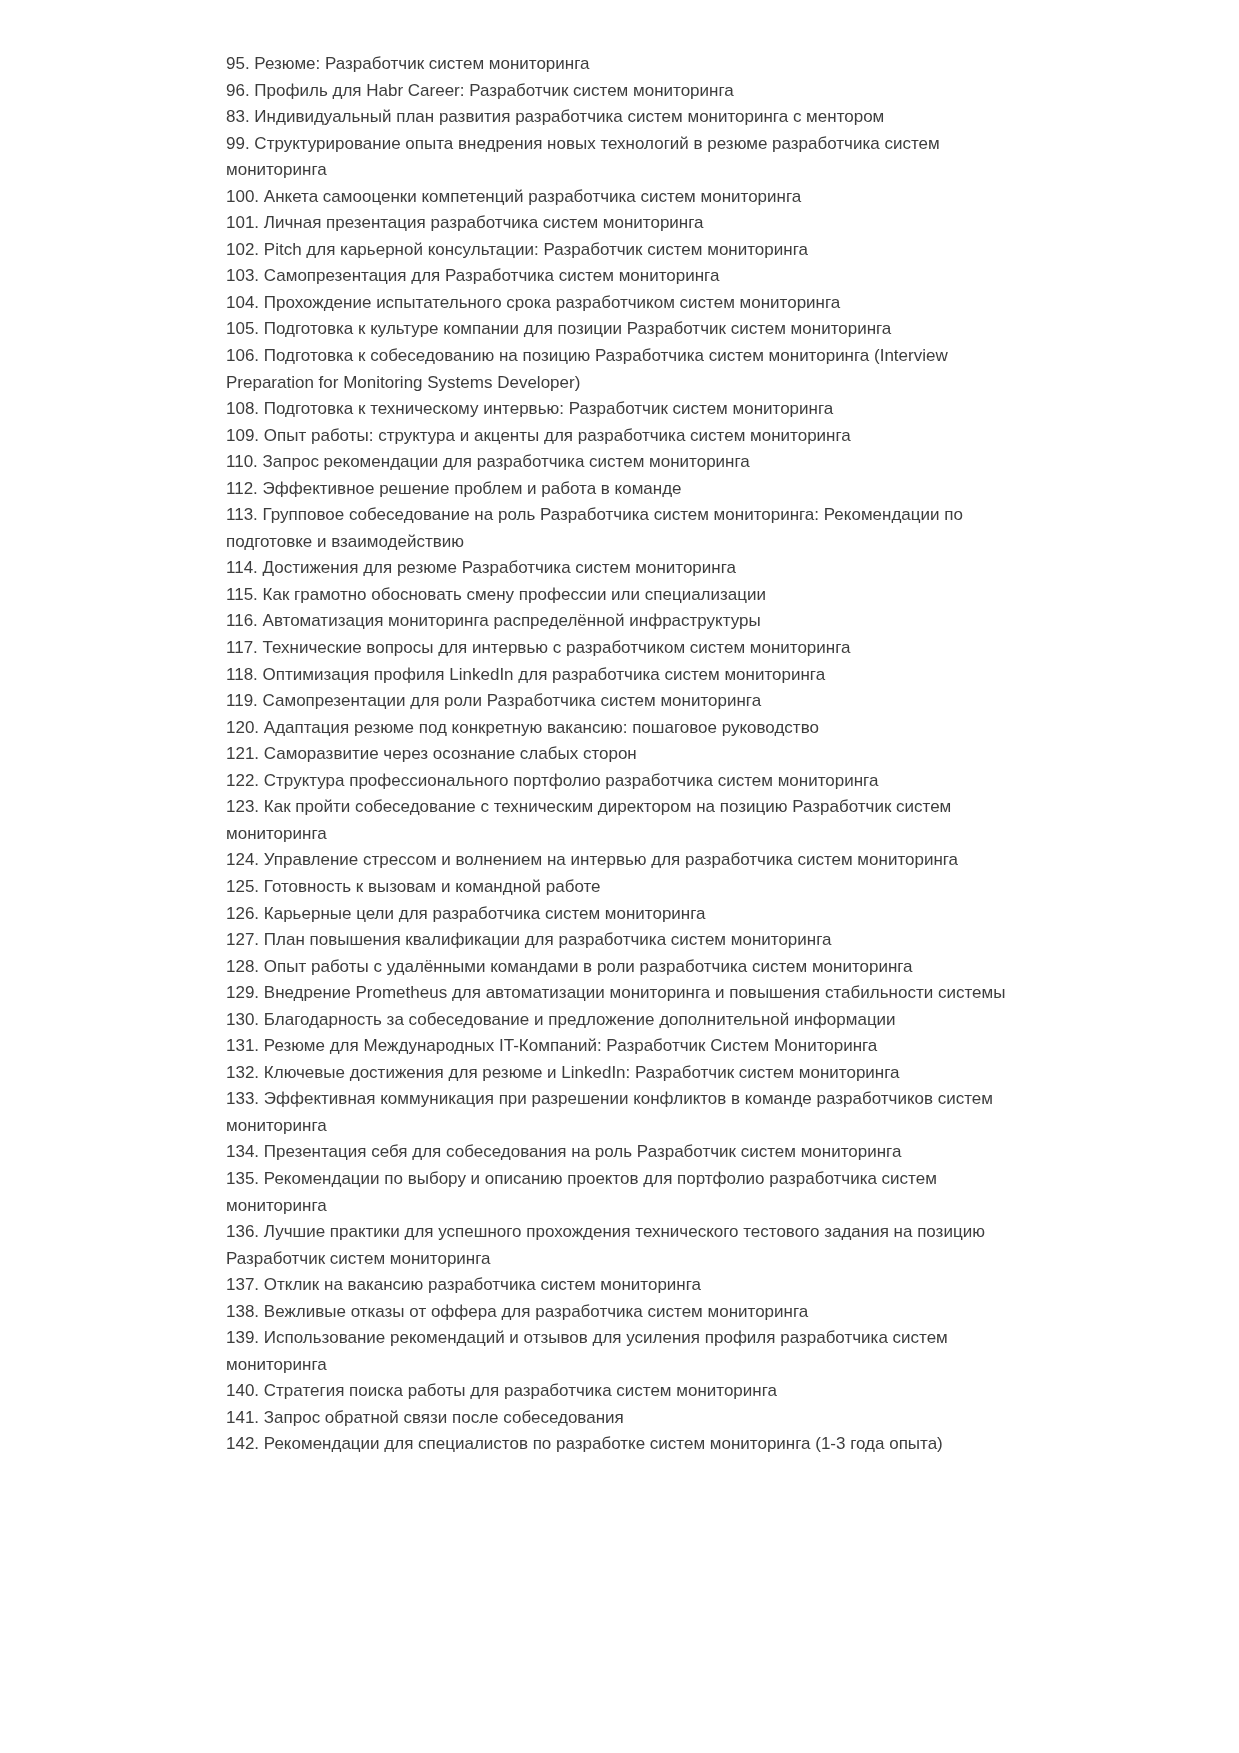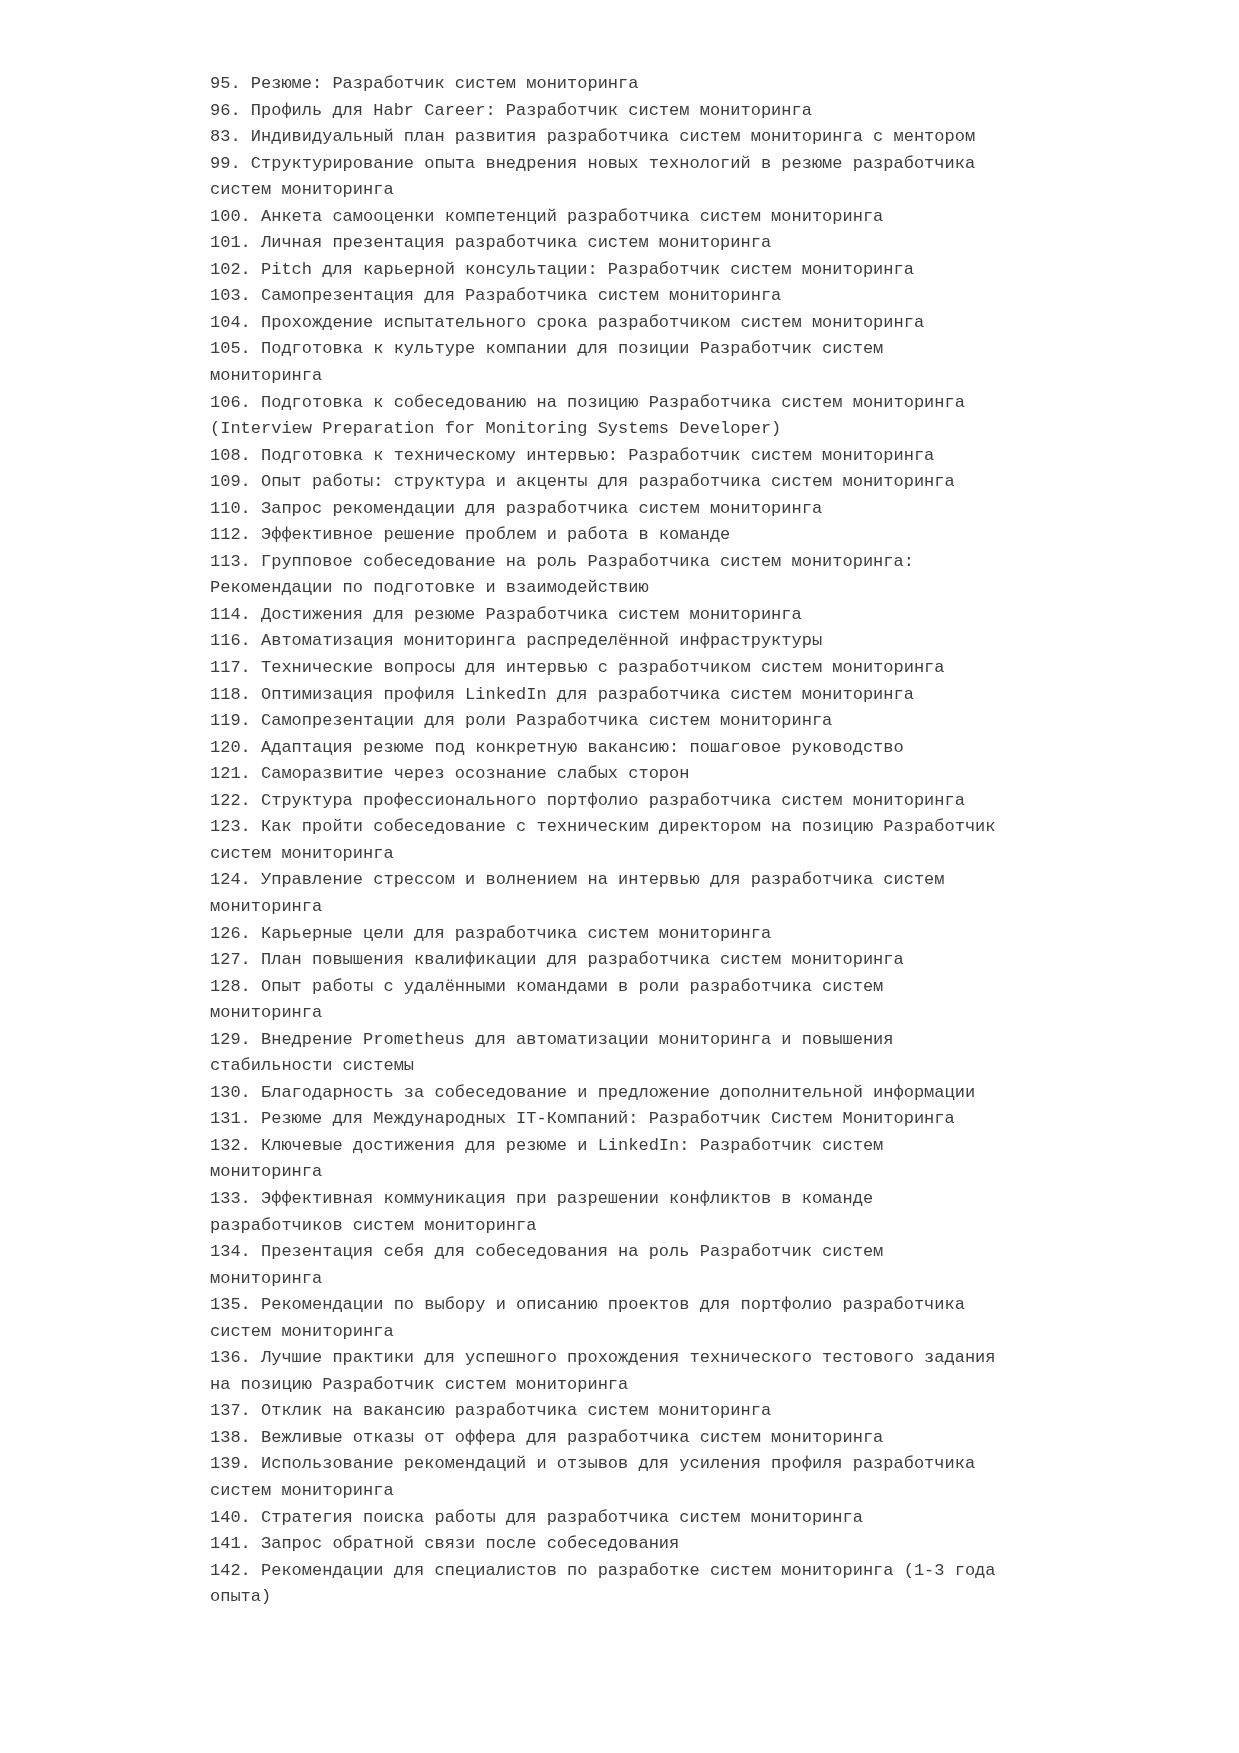--- a/index.html
+++ b/index.html
@@ -9,28 +9,27 @@
   }
   .page {
     position: relative;
     width: 1239px;
     min-height: 1753px;
     background: #ffffff;
     overflow: hidden;
   }
   .content {
     position: absolute;
-    left: 210px;
+    left: 226px;
     top: 51px;
     width: 788px;
-    font-family: Liberation Mono, monospace;
+    font-family: Liberation Sans, sans-serif;
     font-size: 17px;
     line-height: 26.55px;
     color: #3d3d3d;
-    margin-top: 20px;
     -webkit-font-smoothing: antialiased;
   }
   .item {
     margin: 0;
     padding: 0;
     word-wrap: break-word;
   }
 </style>
 </head>
 <body>
@@ -47,29 +46,31 @@
       <p class="item">103. Самопрезентация для Разработчика систем мониторинга</p>
       <p class="item">104. Прохождение испытательного срока разработчиком систем мониторинга</p>
       <p class="item">105. Подготовка к культуре компании для позиции Разработчик систем мониторинга</p>
       <p class="item">106. Подготовка к собеседованию на позицию Разработчика систем мониторинга (Interview Preparation for Monitoring Systems Developer)</p>
       <p class="item">108. Подготовка к техническому интервью: Разработчик систем мониторинга</p>
       <p class="item">109. Опыт работы: структура и акценты для разработчика систем мониторинга</p>
       <p class="item">110. Запрос рекомендации для разработчика систем мониторинга</p>
       <p class="item">112. Эффективное решение проблем и работа в команде</p>
       <p class="item">113. Групповое собеседование на роль Разработчика систем мониторинга: Рекомендации по подготовке и взаимодействию</p>
       <p class="item">114. Достижения для резюме Разработчика систем мониторинга</p>
+      <p class="item">115. Как грамотно обосновать смену профессии или специализации</p>
       <p class="item">116. Автоматизация мониторинга распределённой инфраструктуры</p>
       <p class="item">117. Технические вопросы для интервью с разработчиком систем мониторинга</p>
       <p class="item">118. Оптимизация профиля LinkedIn для разработчика систем мониторинга</p>
       <p class="item">119. Самопрезентации для роли Разработчика систем мониторинга</p>
       <p class="item">120. Адаптация резюме под конкретную вакансию: пошаговое руководство</p>
       <p class="item">121. Саморазвитие через осознание слабых сторон</p>
       <p class="item">122. Структура профессионального портфолио разработчика систем мониторинга</p>
       <p class="item">123. Как пройти собеседование с техническим директором на позицию Разработчик систем мониторинга</p>
       <p class="item">124. Управление стрессом и волнением на интервью для разработчика систем мониторинга</p>
+      <p class="item">125. Готовность к вызовам и командной работе</p>
       <p class="item">126. Карьерные цели для разработчика систем мониторинга</p>
       <p class="item">127. План повышения квалификации для разработчика систем мониторинга</p>
       <p class="item">128. Опыт работы с удалёнными командами в роли разработчика систем мониторинга</p>
       <p class="item">129. Внедрение Prometheus для автоматизации мониторинга и повышения стабильности системы</p>
       <p class="item">130. Благодарность за собеседование и предложение дополнительной информации</p>
       <p class="item">131. Резюме для Международных IT-Компаний: Разработчик Систем Мониторинга</p>
       <p class="item">132. Ключевые достижения для резюме и LinkedIn: Разработчик систем мониторинга</p>
       <p class="item">133. Эффективная коммуникация при разрешении конфликтов в команде разработчиков систем мониторинга</p>
       <p class="item">134. Презентация себя для собеседования на роль Разработчик систем мониторинга</p>
       <p class="item">135. Рекомендации по выбору и описанию проектов для портфолио разработчика систем мониторинга</p>

